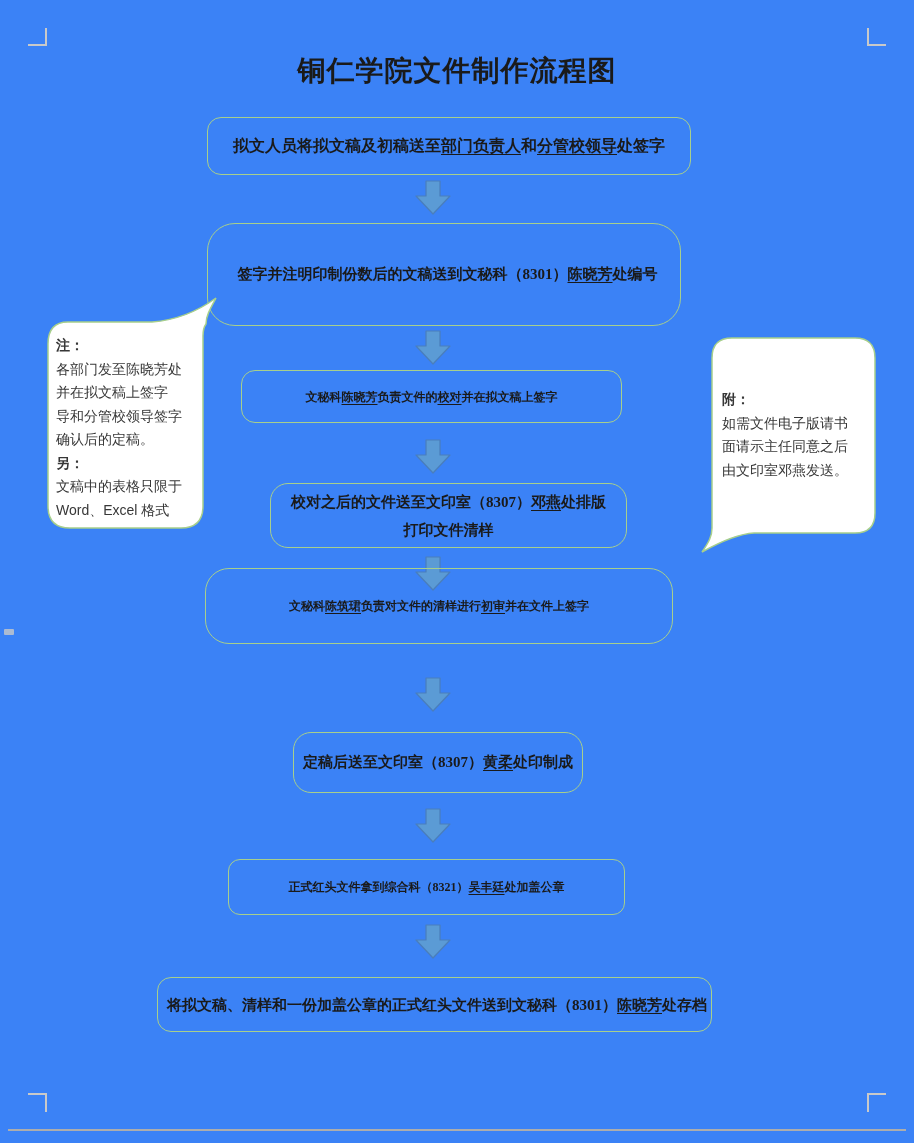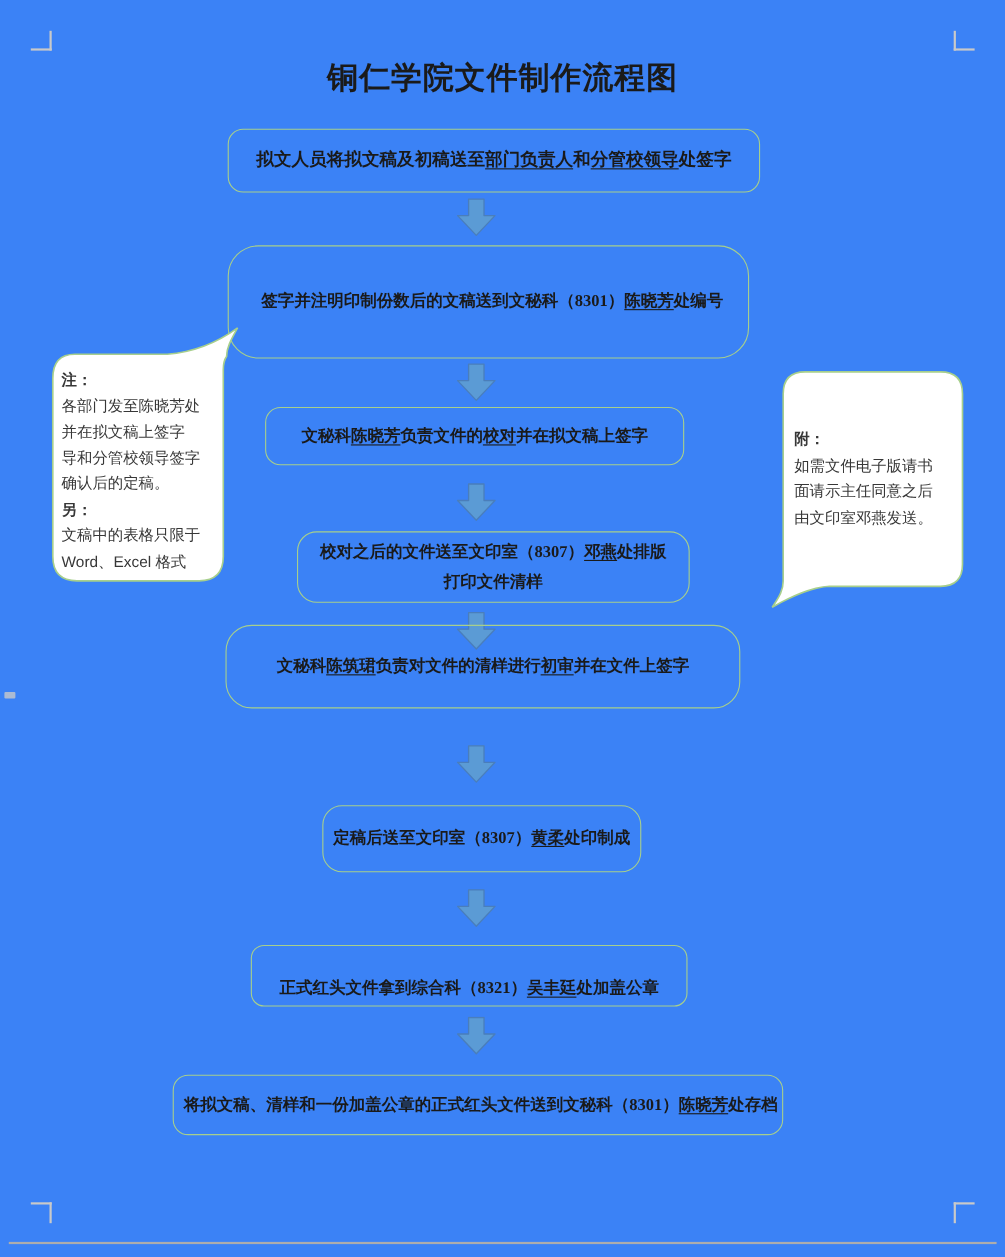--- a/index.html
+++ b/index.html
@@ -27,36 +27,36 @@
     letter-spacing:1px;
     font-family:"Liberation Serif", serif;
   }
   .flow-box{
     position:absolute;
     border:1.5px solid var(--box-border);
     display:flex;flex-direction:column;
     justify-content:center;align-items:center;
     text-align:center;
     font-weight:bold;
-    font-size:15px;
+    font-size:12px;
     padding:0 6px;
   }
   .flow-box .rich-line{line-height:30px;white-space:nowrap;}
   .u{text-decoration:underline;text-underline-offset:3px;}
   .b{font-weight:bold;}
   .box1{left:207px;top:117px;width:484px;height:58px;border-radius:14px;font-size:16px;}
   .box2{left:207px;top:223px;width:474px;height:103px;border-radius:28px;font-size:15px;padding-left:13px;}
   .box2 .rich-line{line-height:33px;}
   .box3{left:241px;top:370px;width:381px;height:53px;border-radius:14px;}
   .box4{left:270px;top:483px;width:357px;height:65px;border-radius:18px;font-size:15px;}
   .box4 .rich-line{line-height:28px;}
   .box5{left:205px;top:568px;width:468px;height:76px;border-radius:24px;}
   .box6{left:293px;top:732px;width:290px;height:61px;border-radius:18px;font-size:15px;}
   .box6 .rich-line{line-height:27px;}
-  .box7{left:228px;top:859px;width:397px;height:56px;border-radius:12px;justify-content:flex-end;}
+  .box7{left:228px;top:859px;width:397px;height:56px;border-radius:12px;}
   .box8{left:157px;top:977px;width:555px;height:55px;border-radius:14px;font-size:15px;padding:0 4px;align-items:flex-end;}
   .arrow{position:absolute;width:36px;height:35px;}
   .arrow svg{display:block;width:100%;height:100%;}
   .a1{left:415px;top:180px;}
   .a2{left:415px;top:330px;}
   .a3{left:415px;top:439px;}
   .a4{left:415px;top:556px;}
   .a5{left:415px;top:677px;}
   .a6{left:415px;top:808px;}
   .a7{left:415px;top:924px;}

